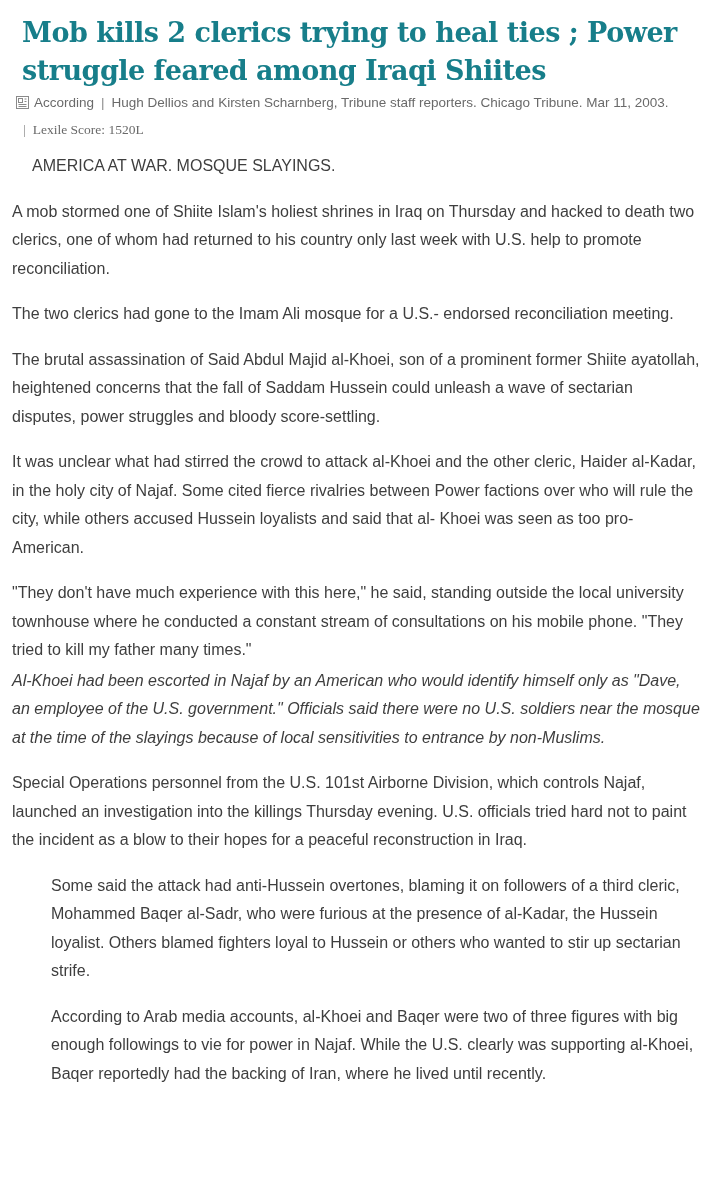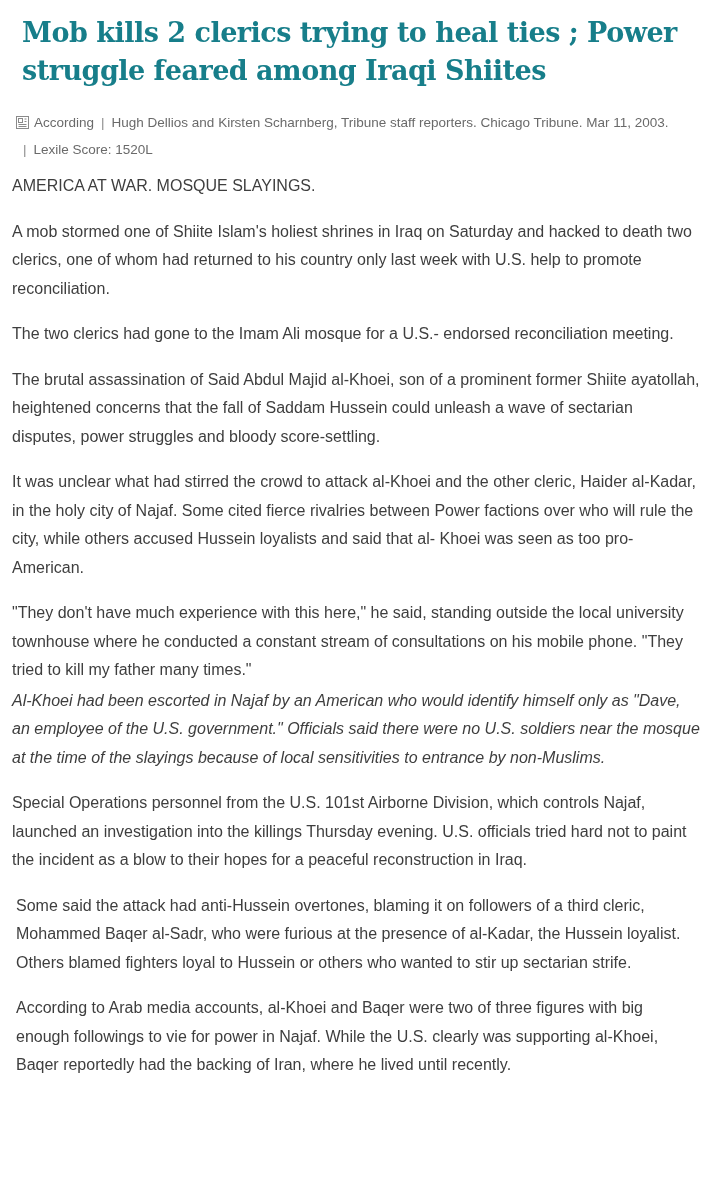--- a/index.html
+++ b/index.html
@@ -12,47 +12,47 @@
     color: #3e3e3e;
   }
   .article { padding-top: 8px; }
   h1.title {
     font-family: "DejaVu Serif", "Liberation Serif", serif;
     font-weight: bold;
     font-size: 27px;
     line-height: 38px;
     letter-spacing: -0.5px;
     color: #177e8a;
-    margin: 6px 24px 20px 22px;
+    margin: 6px 24px 0 22px;
     max-width: 690px;
   }
   .meta {
     font-size: 13.5px;
     line-height: 25px;
     color: #6a6a6a;
     margin: 0 40px 6px 16px;
   }
   .meta .icon {
     display: inline-block;
     vertical-align: -2px;
     margin-right: 5px;
   }
   .meta .sep { margin: 0 7px; color: #8a8a8a; }
-  .meta .nowrap { white-space: nowrap; }
+  .meta .nowrap { white-space: nowrap; font-family: Liberation Serif, serif; }
   .body {
     margin: 10px 22px 0 12px;
     font-size: 16px;
     line-height: 28.5px;
     color: #3e3e3e;
     max-width: 700px;
   }
   .body p { margin-top: 17px; }
-  .body p.first { margin-top: 0; }
+  .body p.first { margin-top: 0; margin-left: 20px; }
   .body p.tight { margin-top: 2px; font-style: italic; }
-  .body p.indent { padding-left: 4px; }
+  .body p.indent { padding-left: 4px; margin-left: 35px; }
 </style>
 </head>
 <body>
 
 <article class="article">
 
   <h1 class="title">Mob kills 2 clerics trying to heal ties ; Power struggle feared among Iraqi Shiites</h1>
 
   <div class="meta">
     <span class="icon">
@@ -63,21 +63,21 @@
         <line x1="8.5" y1="5.5" x2="10.5" y2="5.5" stroke="#8a8a8a" stroke-width="1"></line>
         <line x1="2.5" y1="8.5" x2="10.5" y2="8.5" stroke="#8a8a8a" stroke-width="1"></line>
         <line x1="2.5" y1="10.5" x2="10.5" y2="10.5" stroke="#8a8a8a" stroke-width="1"></line>
       </svg>
     </span><span>According</span><span class="sep">|</span><span>Hugh Dellios and Kirsten Scharnberg, Tribune staff reporters. Chicago Tribune. Mar 11, 2003.</span>
     <span class="nowrap"><span class="sep">|</span><span>Lexile Score: 1520L</span></span>
   </div>
 
   <div class="body">
     <p class="first">AMERICA AT WAR. MOSQUE SLAYINGS.</p>
-    <p>A mob stormed one of Shiite Islam's holiest shrines in Iraq on Saturday and hacked to death two clerics, one of whom had returned to his country only last week with U.S. help to promote reconciliation.</p>
+    <p>A mob stormed one of Shiite Islam's holiest shrines in Iraq on Thursday and hacked to death two clerics, one of whom had returned to his country only last week with U.S. help to promote reconciliation.</p>
     <p>The two clerics had gone to the Imam Ali mosque for a U.S.- endorsed reconciliation meeting.</p>
     <p>The brutal assassination of Said Abdul Majid al-Khoei, son of a prominent former Shiite ayatollah, heightened concerns that the fall of Saddam Hussein could unleash a wave of sectarian disputes, power struggles and bloody score-settling.</p>
     <p>It was unclear what had stirred the crowd to attack al-Khoei and the other cleric, Haider al-Kadar, in the holy city of Najaf. Some cited fierce rivalries between Power factions over who will rule the city, while others accused Hussein loyalists and said that al- Khoei was seen as too pro-American.</p>
     <p>"They don't have much experience with this here," he said, standing outside the local university townhouse where he conducted a constant stream of consultations on his mobile phone. "They tried to kill my father many times."</p>
     <p class="tight">Al-Khoei had been escorted in Najaf by an American who would identify himself only as "Dave, an employee of the U.S. government." Officials said there were no U.S. soldiers near the mosque at the time of the slayings because of local sensitivities to entrance by non-Muslims.</p>
     <p>Special Operations personnel from the U.S. 101st Airborne Division, which controls Najaf, launched an investigation into the killings Thursday evening. U.S. officials tried hard not to paint the incident as a blow to their hopes for a peaceful reconstruction in Iraq.</p>
     <p class="indent">Some said the attack had anti-Hussein overtones, blaming it on followers of a third cleric, Mohammed Baqer al-Sadr, who were furious at the presence of al-Kadar, the Hussein loyalist. Others blamed fighters loyal to Hussein or others who wanted to stir up sectarian strife.</p>
     <p class="indent">According to Arab media accounts, al-Khoei and Baqer were two of three figures with big enough followings to vie for power in Najaf. While the U.S. clearly was supporting al-Khoei, Baqer reportedly had the backing of Iran, where he lived until recently.</p>
   </div>
 

